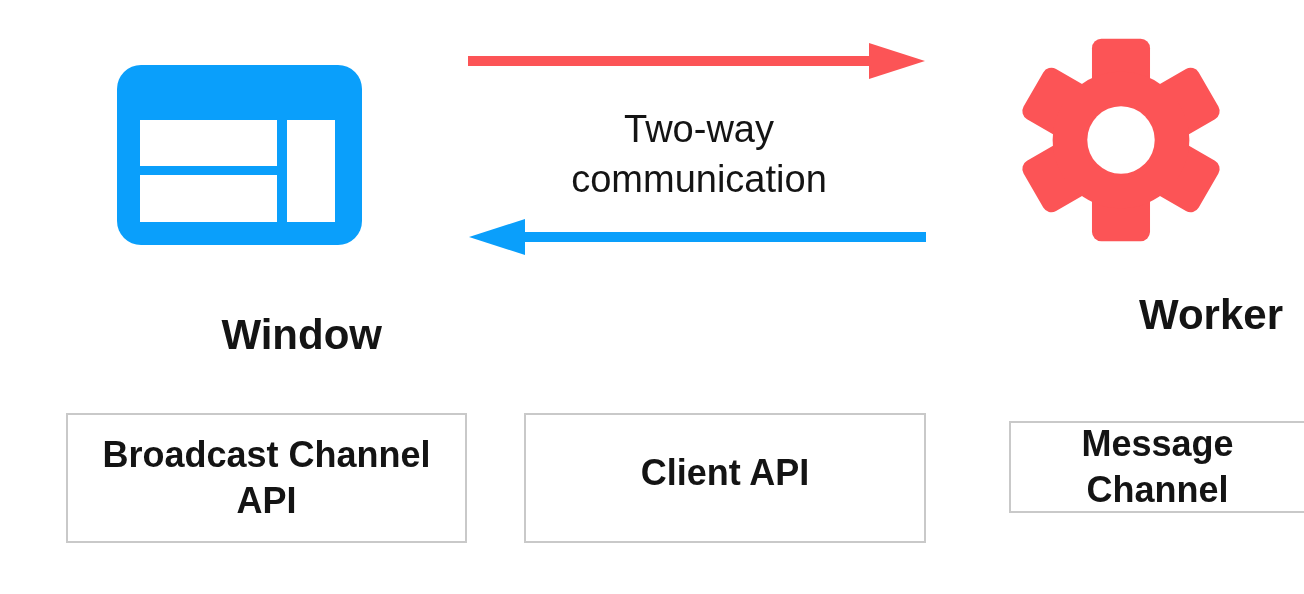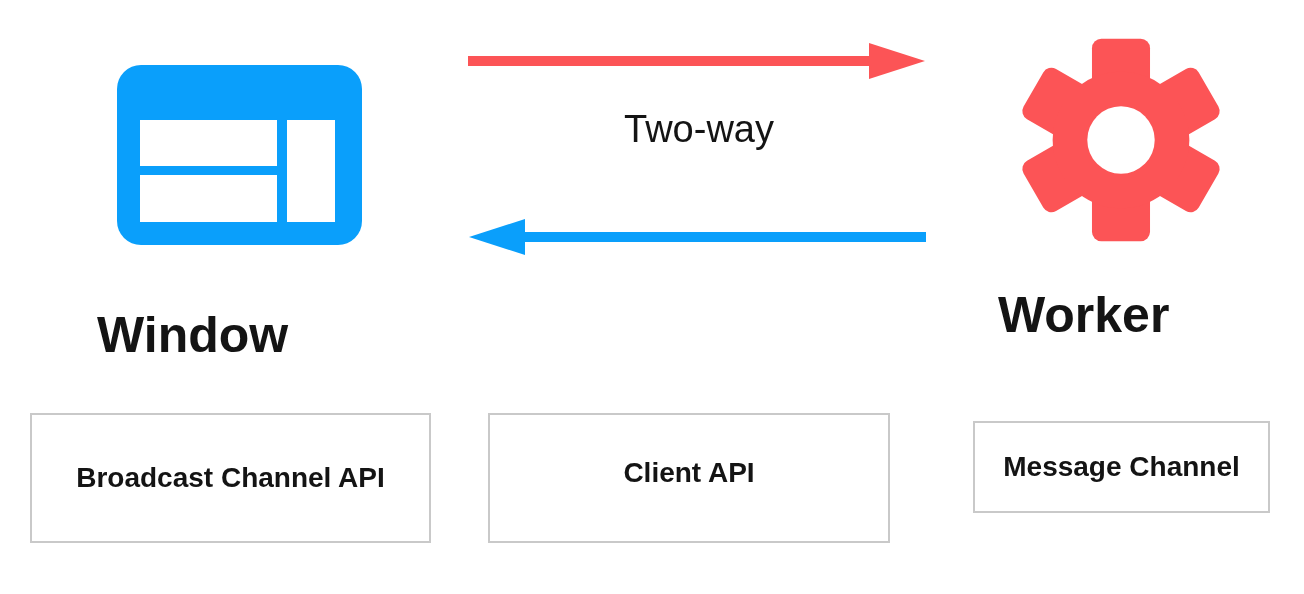--- a/index.html
+++ b/index.html
@@ -24,23 +24,23 @@
   .window-icon { left: 117px; top: 65px; width: 245px; height: 180px; }
   
   .gear-icon { left: 1018px; top: 32px; width: 206px; height: 216px; }
 
   
   .arrow-right { left: 468px; top: 41px; width: 458px; height: 40px; }
   .arrow-left  { left: 468px; top: 217px; width: 458px; height: 40px; }
 
   
   .node-label {
-    font-size: 50px;
+    font-size: 42px;
     font-weight: 700;
-    text-align: left;
+    text-align: right;
     line-height: 46px;
     white-space: nowrap;
   }
   .window-label { left: 97px;  top: 312px; width: 285px; }
   .worker-label { left: 998px; top: 292px; width: 285px; }
 
   .comm-label {
     left: 470px; top: 104px; width: 458px;
     font-size: 38px;
     font-weight: 400;
@@ -50,24 +50,25 @@
 
   
   .api-box {
     background: #ffffff;
     border: 2px solid var(--border);
     box-sizing: border-box;
     display: flex;
     align-items: center;
     justify-content: center;
     text-align: center;
-    font-size: 28px;
+    font-size: 36px;
     font-weight: 700;
     line-height: 46px;
     padding: 0 18px;
+    margin-left: 36px;
   }
   .box-broadcast { left: 30px;  top: 413px; width: 401px; height: 130px; }
   .box-client    { left: 488px; top: 413px; width: 402px; height: 130px; padding-bottom: 10px; }
   .box-message   { left: 973px; top: 421px; width: 297px; height: 92px; }
 
   .icon-svg { width: 100%; height: 100%; display: block; }
   .fill-blue { fill: var(--blue); }
   .fill-red  { fill: var(--red); }
   .fill-white { fill: #ffffff; }
   .stroke-red  { stroke: var(--red); }
@@ -108,20 +109,21 @@
 
   <div class="abs arrow-left">
     <svg class="icon-svg" viewBox="0 0 458 40" aria-hidden="true">
       <line x1="52" y1="20" x2="458" y2="20" class="stroke-blue" stroke-width="10"></line>
       <polygon points="57,2 1,20 57,38" class="fill-blue"></polygon>
     </svg>
   </div>
 
   <div class="abs comm-label">
     <div>Two-way</div>
+    <div>communication</div>
   </div>
 
   <div class="abs node-label window-label">Window</div>
   <div class="abs node-label worker-label">Worker</div>
 
   <div class="abs api-box box-broadcast">
     <span>Broadcast Channel API</span>
   </div>
   <div class="abs api-box box-client">
     <span>Client API</span>

